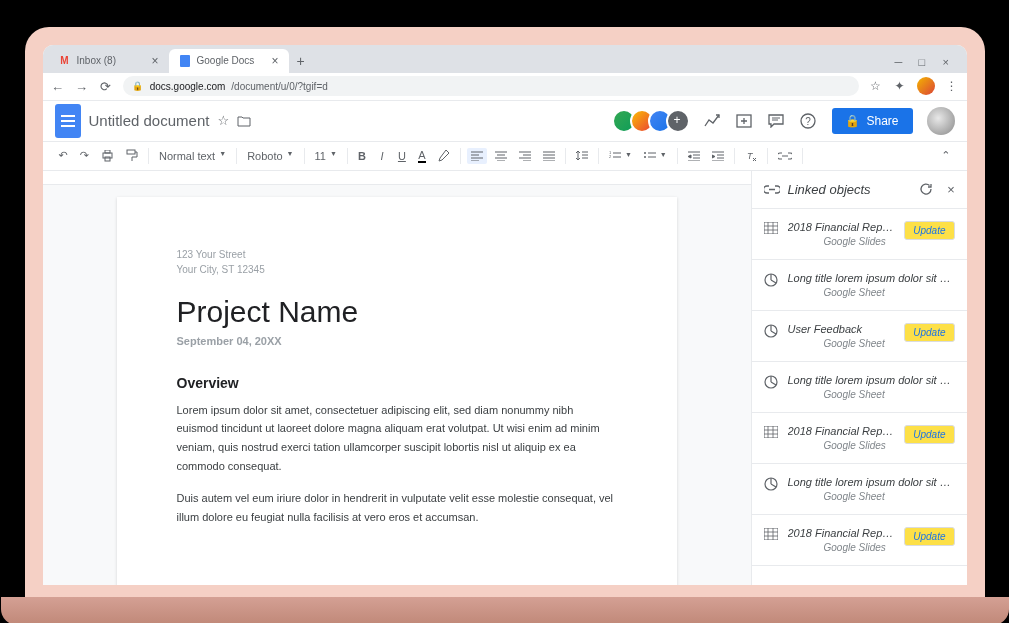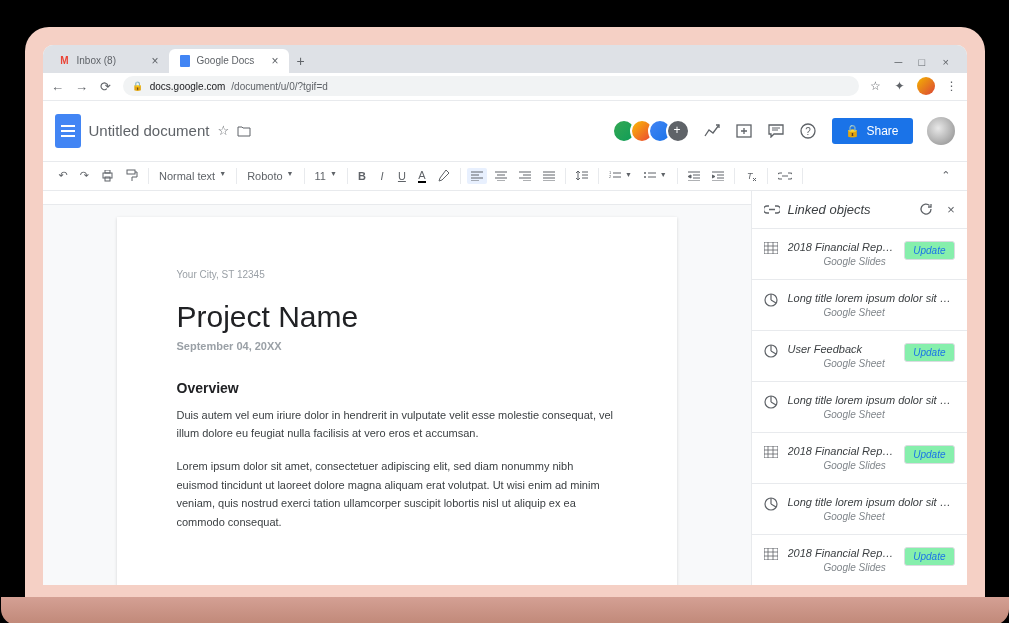--- a/index.html
+++ b/index.html
@@ -23,21 +23,21 @@
 .url-bar-row { height: 28px; background: #fff; display: flex; align-items: center; padding: 0 8px; gap: 10px; border-bottom: 1px solid #e8eaed; }
 .nav-btn { color: #5f6368; font-size: 13px; cursor: pointer; width: 14px; text-align: center; }
 .url-bar { flex: 1; height: 20px; background: #f1f3f4; border-radius: 10px; display: flex; align-items: center; padding: 0 10px; font-size: 10px; color: #5f6368; gap: 6px; }
 .lock { font-size: 9px; }
 .url-dark { color: #202124; }
 .ext-icons { display: flex; gap: 10px; align-items: center; }
 .ext-icon { width: 14px; height: 14px; color: #5f6368; font-size: 12px; display: flex; align-items: center; justify-content: center; }
 .profile-pic { width: 18px; height: 18px; border-radius: 50%; background: linear-gradient(135deg, #f4b400, #db4437); }
 
 
-.docs-header { height: 60px; display: flex; align-items: center; padding: 0 12px; gap: 8px; }
+.docs-header { height: 40px; display: flex; align-items: center; padding: 0 12px; gap: 8px; }
 .docs-logo { width: 26px; height: 34px; background: #4285f4; border-radius: 3px; display: flex; align-items: center; justify-content: center; color: #fff; }
 .docs-logo-lines { width: 14px; height: 12px; display: flex; flex-direction: column; justify-content: space-between; }
 .docs-logo-lines div { height: 2px; background: #fff; }
 .doc-title-area { display: flex; flex-direction: column; gap: 2px; }
 .doc-title-row { display: flex; align-items: center; gap: 8px; }
 .doc-title { font-size: 15px; color: #5f6368; }
 .star-icon, .folder-icon { color: #5f6368; font-size: 13px; cursor: pointer; }
 .menus { display: flex; gap: 12px; font-size: 11px; color: #5f6368; }
 .menu-item { cursor: pointer; }
 .header-right { margin-left: auto; display: flex; align-items: center; gap: 14px; }
@@ -79,21 +79,21 @@
 .panel-header { height: 38px; display: flex; align-items: center; padding: 0 12px; gap: 8px; border-bottom: 1px solid #e8eaed; }
 .link-icon { color: #5f6368; font-size: 13px; }
 .panel-title { font-size: 13px; color: #3c4043; font-weight: 500; flex: 1; }
 .panel-icon { color: #5f6368; font-size: 13px; cursor: pointer; margin-left: 6px; }
 .linked-list { flex: 1; overflow: auto; }
 .linked-item { padding: 12px 12px 12px 12px; border-bottom: 1px solid #e8eaed; display: flex; align-items: flex-start; gap: 10px; }
 .li-icon { width: 14px; height: 14px; color: #5f6368; font-size: 12px; margin-top: 1px; flex-shrink: 0; }
 .li-body { flex: 1; min-width: 0; }
 .li-title { font-size: 11px; color: #3c4043; white-space: nowrap; overflow: hidden; text-overflow: ellipsis; }
 .li-source { font-size: 10px; color: #80868b; margin-top: 3px; margin-left: 36px; }
-.update-btn { background: #86efac; border: 1px solid #dadce0; color: #1a73e8; font-size: 10px; padding: 3px 8px; border-radius: 3px; cursor: pointer; flex-shrink: 0; }
+.update-btn { background: #fde047; border: 1px solid #dadce0; color: #1a73e8; font-size: 10px; padding: 3px 8px; border-radius: 3px; cursor: pointer; flex-shrink: 0; }
 
 svg { display: block; }
 </style>
 </head>
 <body>
 
 <div class="laptop-frame">
 <div class="screen">
 
   <div class="browser-tabs">
@@ -311,27 +311,28 @@
     </span>
     <div class="tb-sep"></div>
     <span class="tb-btn" style="margin-left:auto">⌃</span>
   </div>
 
   <div class="main-area">
     <div class="doc-canvas">
       <div class="ruler"></div>
       <div class="page">
         <div class="company-addr">
+          <div>123 Your Street</div>
           <div>Your City, ST 12345</div>
         </div>
         <div class="project-name">Project Name</div>
         <div class="project-date">September 04, 20XX</div>
         <div class="overview-h">Overview</div>
+        <div class="body-text">Lorem ipsum dolor sit amet, consectetuer adipiscing elit, sed diam nonummy nibh euismod tincidunt ut laoreet dolore magna aliquam erat volutpat. Ut wisi enim ad minim veniam, quis nostrud exerci tation ullamcorper suscipit lobortis nisl ut aliquip ex ea commodo consequat.</div>
         <div class="body-text">Duis autem vel eum iriure dolor in hendrerit in vulputate velit esse molestie consequat, vel illum dolore eu feugiat nulla facilisis at vero eros et accumsan.</div>
-        <div class="body-text">Lorem ipsum dolor sit amet, consectetuer adipiscing elit, sed diam nonummy nibh euismod tincidunt ut laoreet dolore magna aliquam erat volutpat. Ut wisi enim ad minim veniam, quis nostrud exerci tation ullamcorper suscipit lobortis nisl ut aliquip ex ea commodo consequat.</div>
       </div>
     </div>
 
     <div class="side-panel">
       <div class="panel-header">
         <span class="link-icon">
           <svg width="16" height="9" viewBox="0 0 16 9">
                 <path d="M5 1H3a3.5 3.5 0 000 7h2M11 1h2a3.5 3.5 0 010 7h-2M5 4.5h6" fill="none" stroke="#5f6368" stroke-width="1.4"></path>
               </svg>
         </span>

